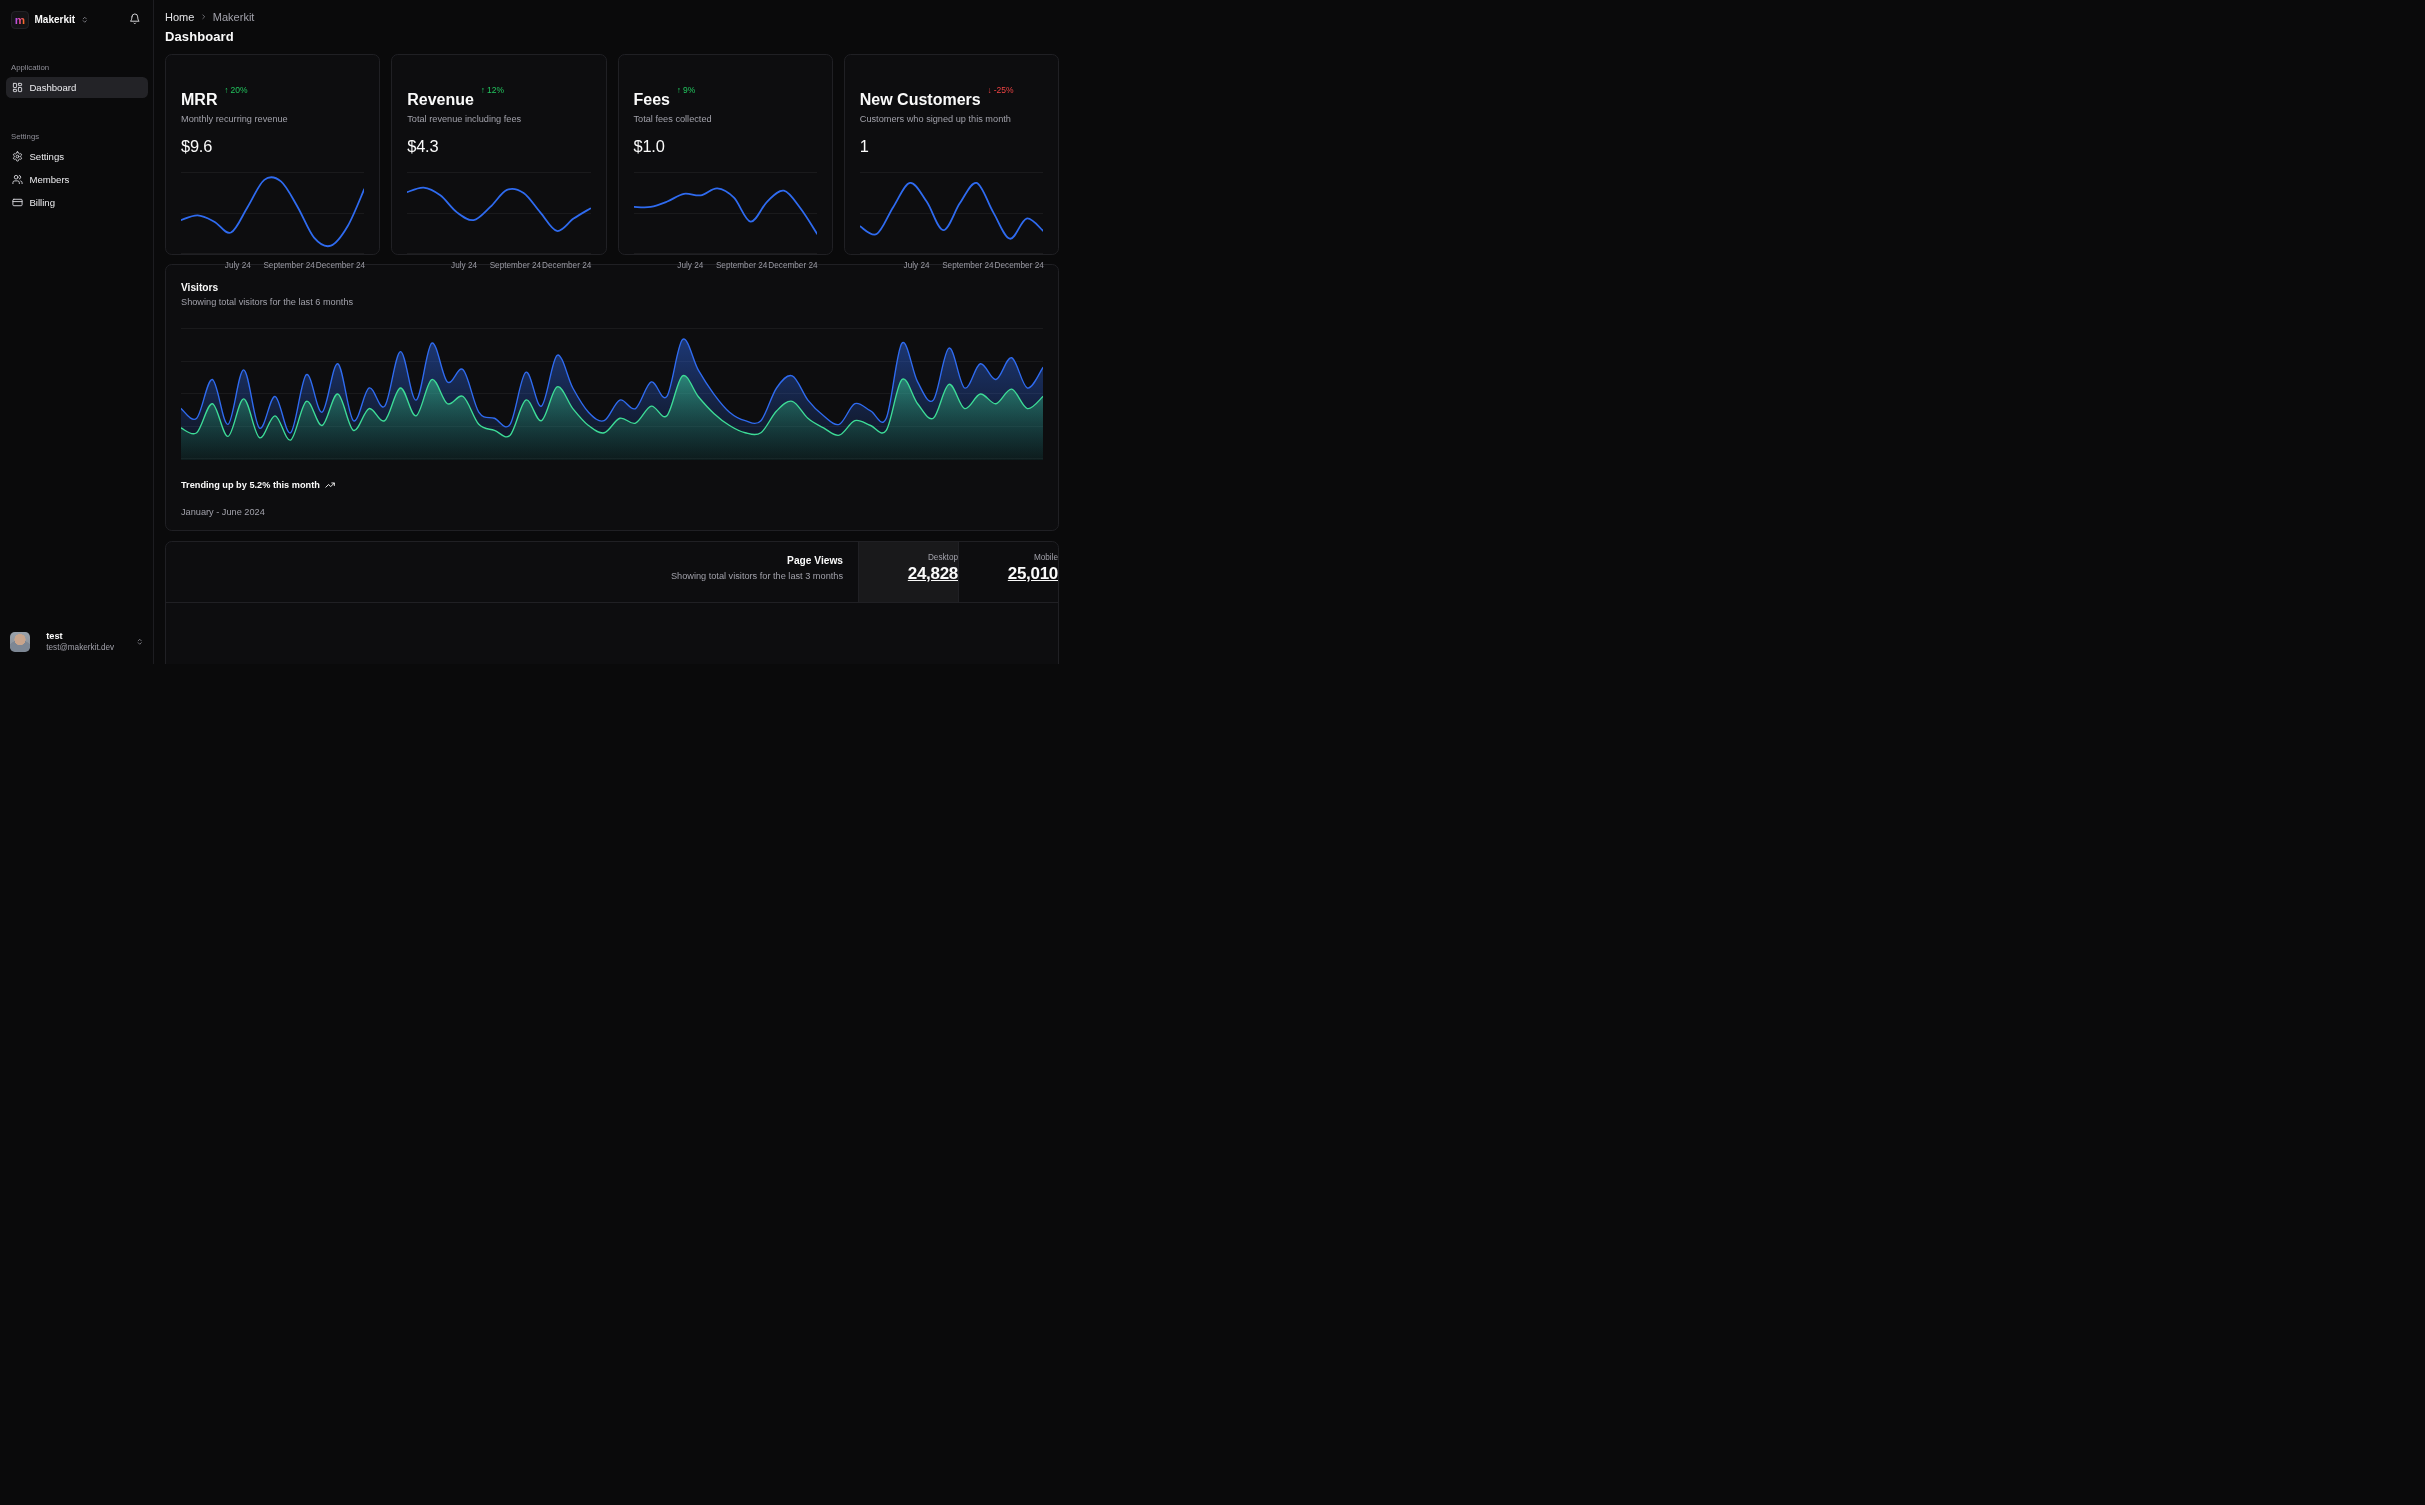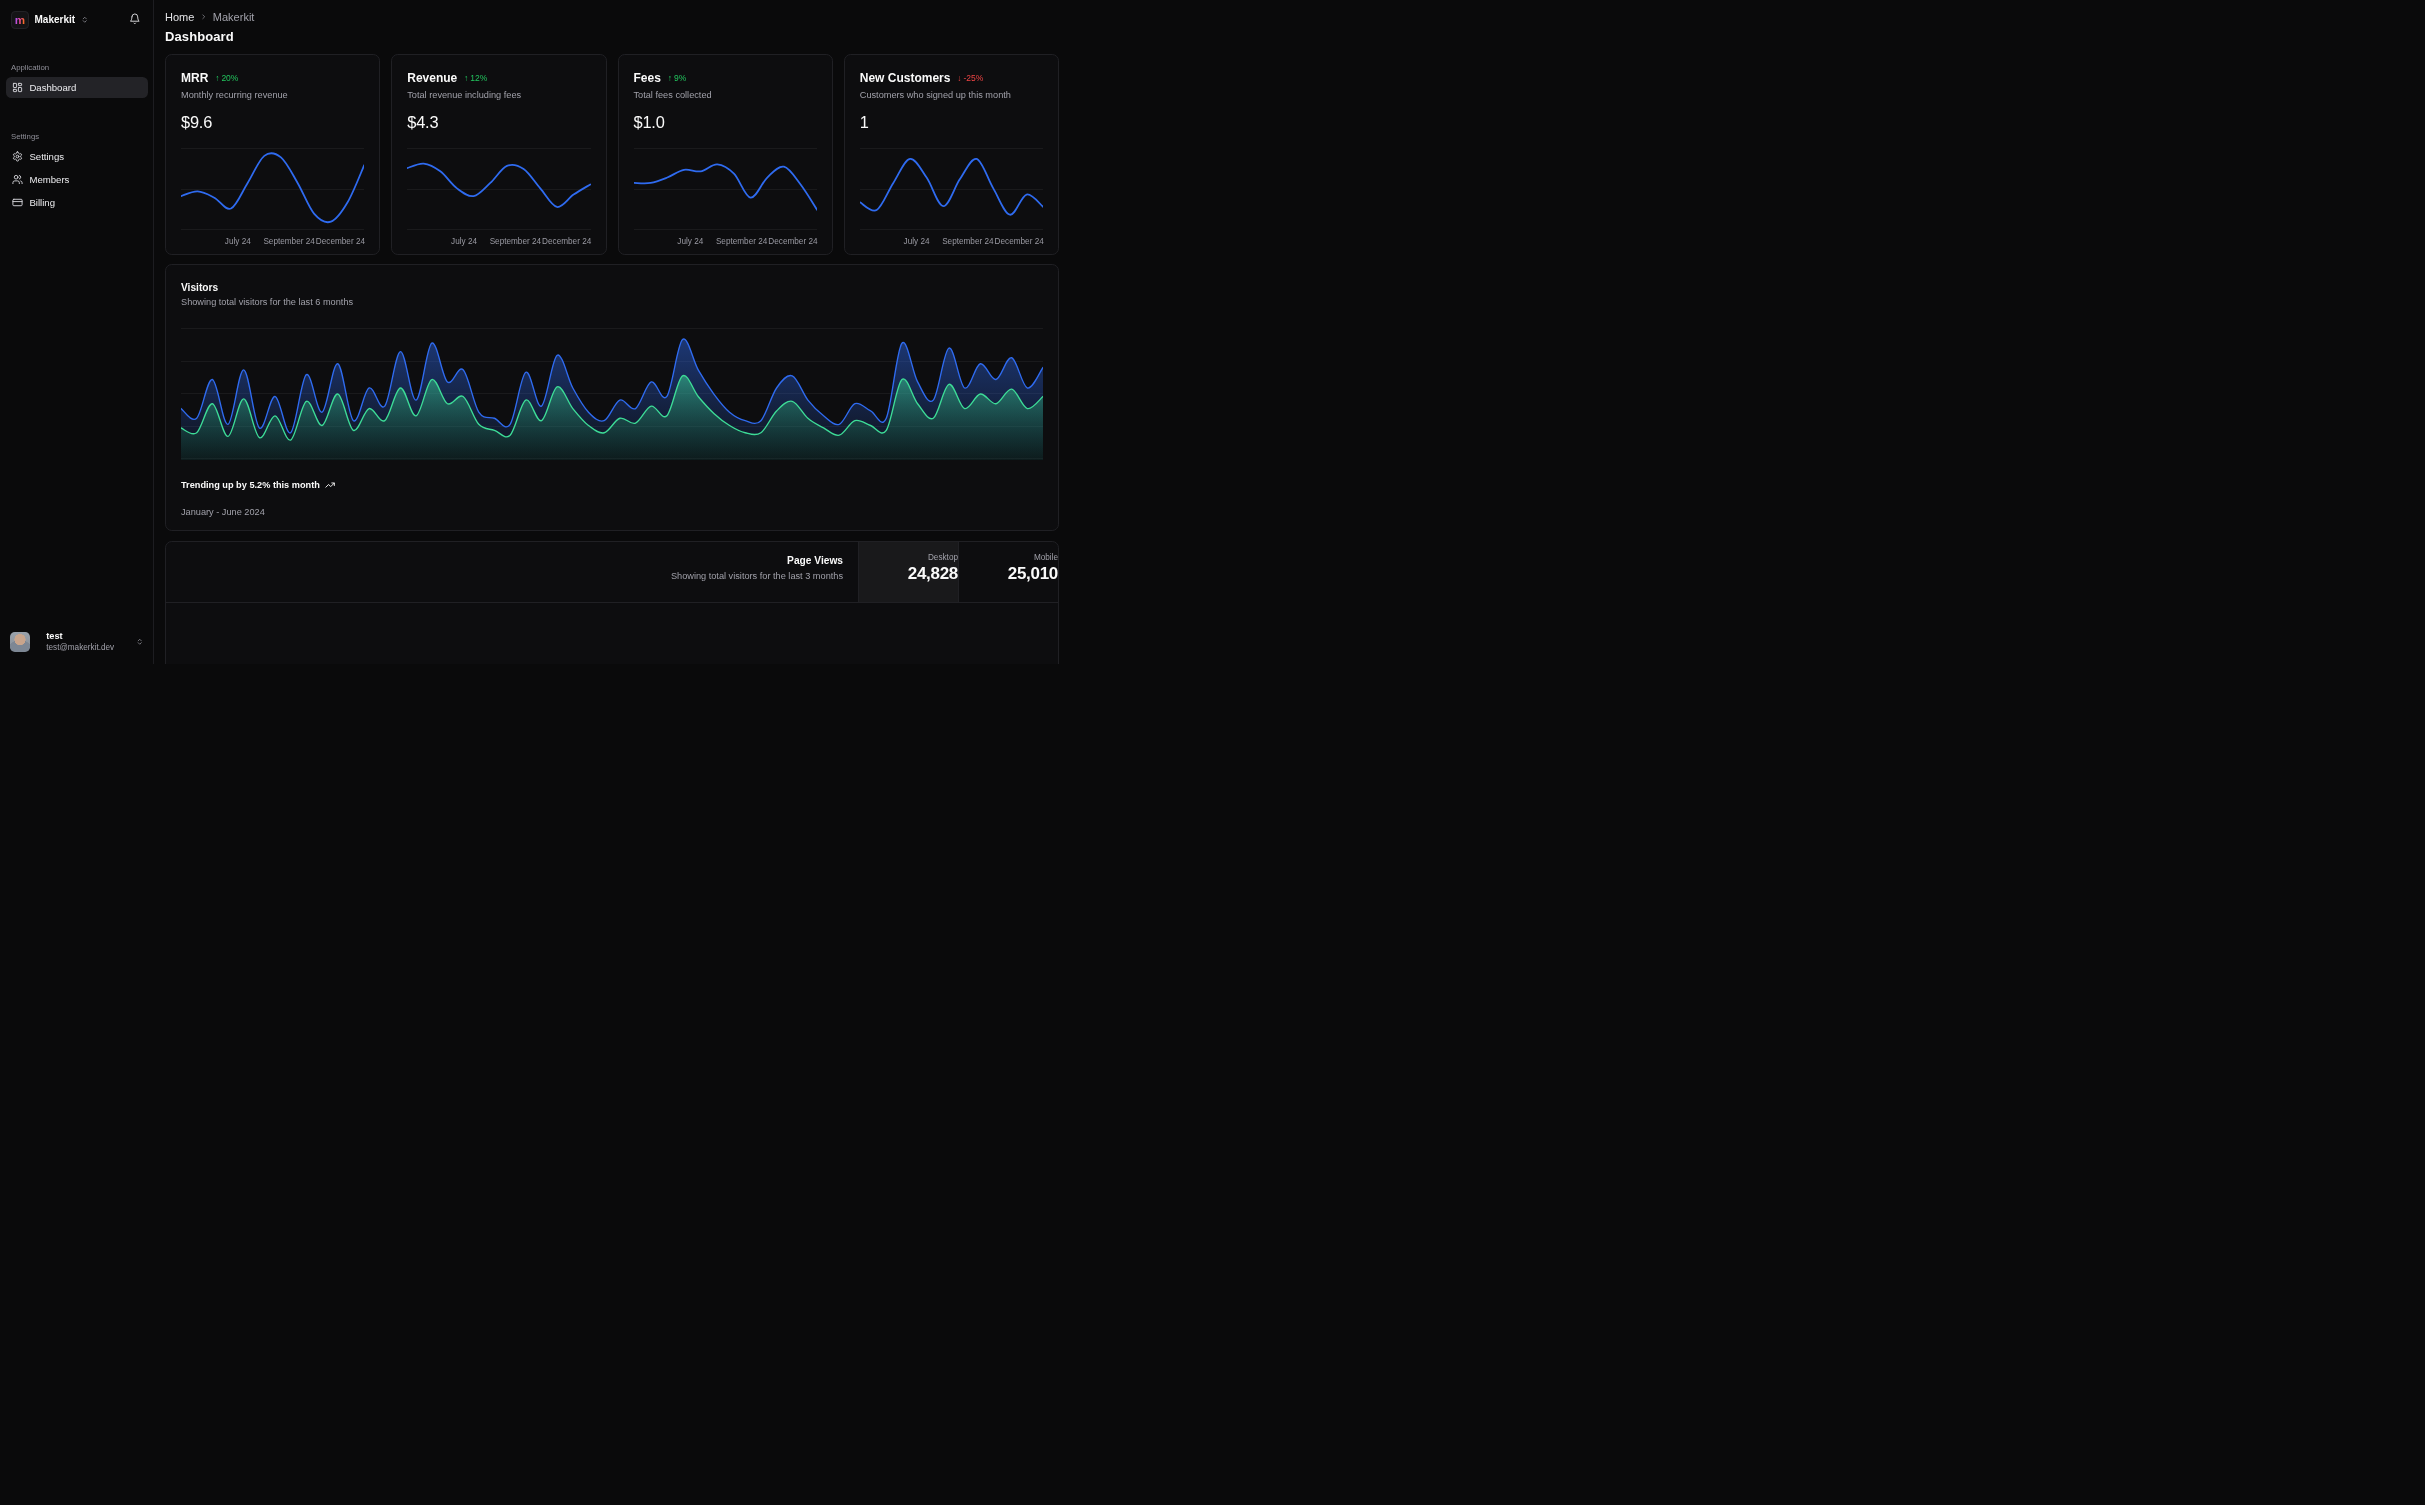--- a/index.html
+++ b/index.html
@@ -47,21 +47,21 @@
   
   .main { flex:1; padding:11px 11px 0 11px; position:relative; }
   .breadcrumb { display:flex; align-items:center; gap:5.5px; font-size:11px; color:#a1a1aa; }
   .bc-home { color:#e4e4e7; cursor:pointer; }
   .page-title { font-size:13px; font-weight:700; margin-top:6.1px; letter-spacing:0.1px; }
 
   .cards-row { display:flex; gap:11px; margin-top:9.6px; }
   .card { background:#0d0d0f; border:0.7px solid #202024; border-radius:6.8px; }
   .stat-card { flex:1; height:201px; padding:16.4px 15px 0 15px; position:relative; }
   .stat-head { display:flex; align-items:center; gap:6.8px; }
-  .stat-title { font-size:12px; font-weight:600; }
+  .stat-title { font-size:16px; font-weight:600;margin-top:20px; }
   .trend { font-size:8.5px; font-weight:500; display:flex; gap:2px; align-items:center; }
   .trend.up { color:#22c55e; } .trend.down { color:#ef4444; }
   .stat-sub { font-size:9.2px; color:#a1a1aa; margin-top:4.8px; }
   .stat-value { font-size:16.4px; font-weight:400; margin-top:13px; letter-spacing:-0.2px; }
   .spark-wrap { position:relative; margin-top:12.3px; height:87px; }
   .gridline { position:absolute; left:0; right:0; height:0.7px; background:rgba(255,255,255,0.055); }
   .spark-wrap svg, .area-wrap svg { position:absolute; inset:0; width:100%; height:100%; }
   .axis-row { position:relative; height:12.3px; margin-top:5.5px; font-size:8.2px; color:#9a9aa3; }
   .axis-row span { position:absolute; transform:translateX(-50%); white-space:nowrap; }
   .ax-1 { left:31%; } .ax-2 { left:59%; } .ax-3 { left:87%; }
@@ -73,21 +73,21 @@
   .v-foot { margin-top:20.5px; }
   .v-foot-main { display:flex; align-items:center; gap:4.8px; font-size:9.2px; font-weight:600; }
   .v-foot-sub { font-size:9.2px; color:#a1a1aa; margin-top:16px; }
 
   .pv-card { margin-top:9.6px; height:225px; padding:0; overflow:hidden; display:flex; flex-direction:column; }
   .pv-head { display:flex; border-bottom:0.7px solid #202024; height:61px;text-align:right; }
   .pv-head-txt { flex:1; padding:13.6px 15px; }
   .pv-panel { width:100px; border-left:0.7px solid #202024; padding:11px 0 0 15px; cursor:pointer; }
   .pv-panel.active { background:rgba(255,255,255,0.05); }
   .pv-label { font-size:8.2px; color:#a1a1aa; }
-  .pv-value { font-size:17px; font-weight:700; margin-top:2px; letter-spacing:-0.3px; }
+  .pv-value { font-size:17px; font-weight:700; margin-top:2px; letter-spacing:-0.3px;text-decoration:underline; }
   .bars-strip { position:relative; flex:1; margin:0 15px; overflow:hidden; }
   .bars-strip .gridline { top:46%; }
   .bar { position:absolute; bottom:-27px; width:2.7px; border-radius:1px 1px 0 0; }
 </style>
 </head>
 <body>
 
 <div class="app">
 
   <aside class="sidebar">

